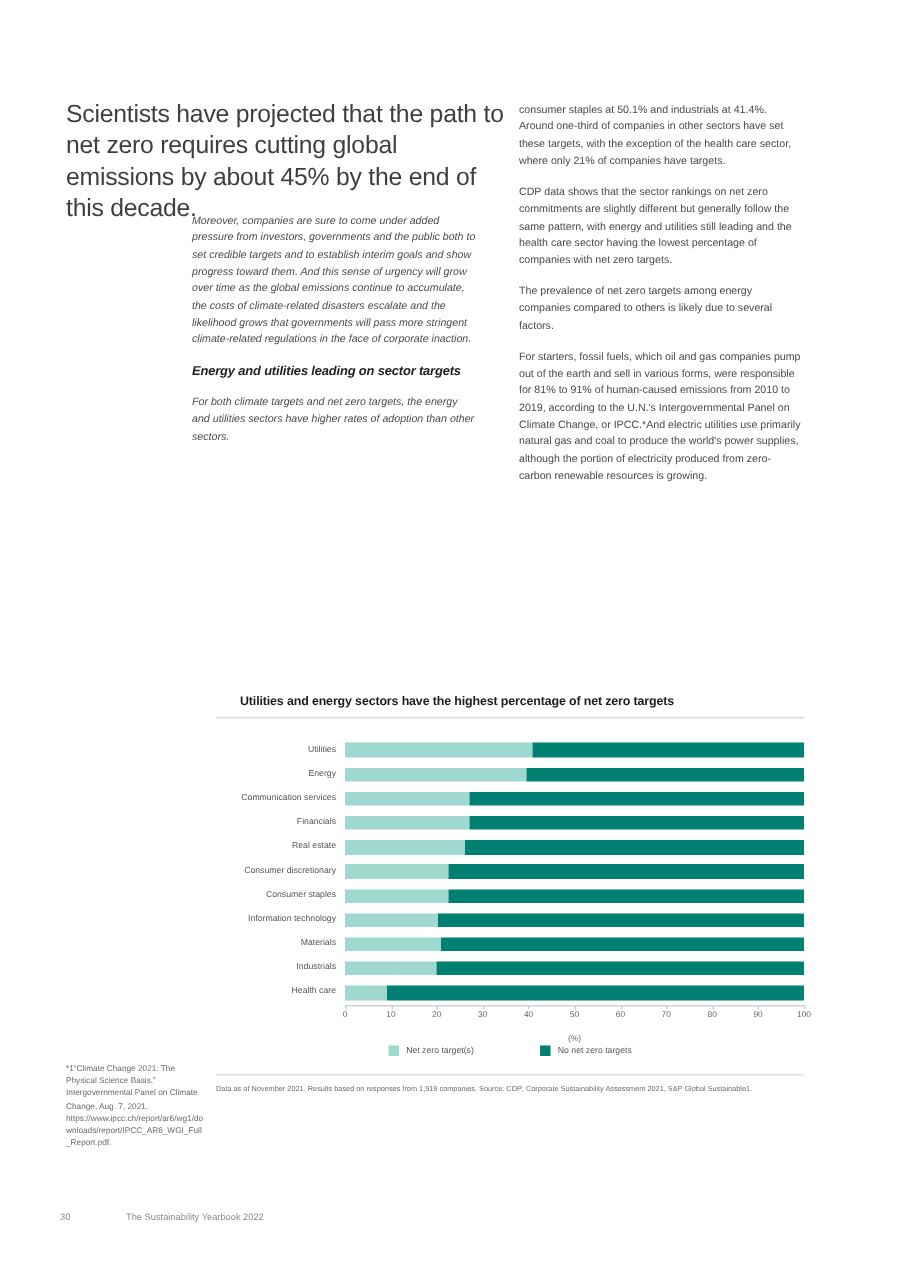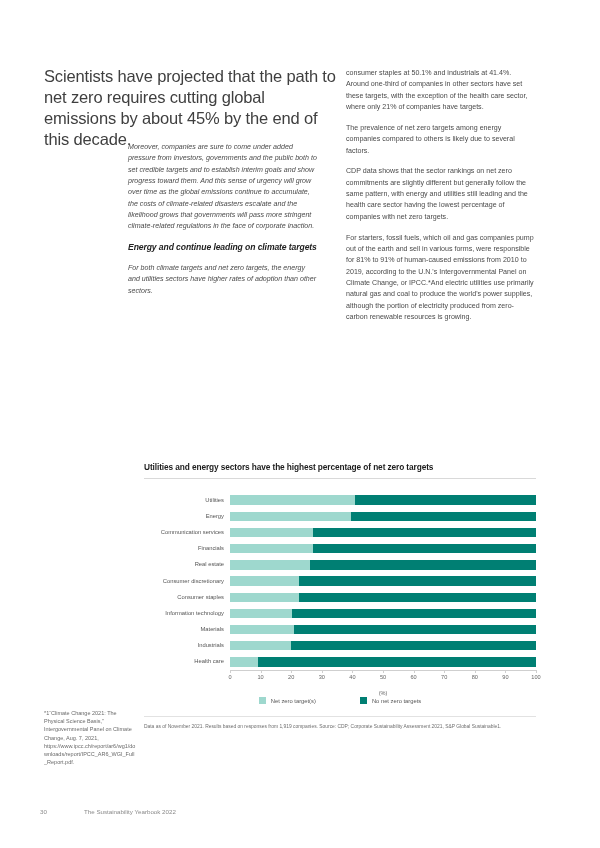--- a/index.html
+++ b/index.html
@@ -26,20 +26,21 @@
   .subhead{
     font-size:8.6px;line-height:11.6px;font-weight:700;color:#222;
     margin:3px 0 9px 0;letter-spacing:-0.1px;
   }
 
   
   .chart-wrap{position:absolute;left:144px;top:462px;width:392px;}
   .chart-title{
     font-size:8.3px;font-weight:700;color:#1d1d1d;letter-spacing:-0.1px;
     padding-bottom:6px;
+    margin-left:16px;
   }
   .chart-rule{height:1px;background:#d9d9d9;width:100%;}
 
   .plot{position:relative;margin-top:13px;height:178px;}
   .rows{position:relative;}
   .row{height:16.2px;display:flex;align-items:center;}
   .cat{
     width:80px;text-align:right;padding-right:6px;
     font-size:5.8px;color:#555;line-height:7px;white-space:nowrap;
   }
@@ -89,28 +90,28 @@
 </style>
 </head>
 <body>
 
 <div class="page">
 
   <div class="headline">Scientists have projected that the path to net zero requires cutting global emissions by about 45% by the end of this decade.</div>
 
   <div class="col col-mid">
     <p>Moreover, companies are sure to come under added pressure from investors, governments and the public both to set credible targets and to establish interim goals and show progress toward them. And this sense of urgency will grow over time as the global emissions continue to accumulate, the costs of climate-related disasters escalate and the likelihood grows that governments will pass more stringent climate-related regulations in the face of corporate inaction.</p>
-    <div class="subhead">Energy and continue leading on climate targets</div>
+    <div class="subhead">Energy and utilities leading on sector targets</div>
     <p>For both climate targets and net zero targets, the energy and utilities sectors have higher rates of adoption than other sectors.</p>
   </div>
 
   <div class="col col-right">
     <p>consumer staples at 50.1% and industrials at 41.4%. Around one-third of companies in other sectors have set these targets, with the exception of the health care sector, where only 21% of companies have targets.</p>
+    <p>CDP data shows that the sector rankings on net zero commitments are slightly different but generally follow the same pattern, with energy and utilities still leading and the health care sector having the lowest percentage of companies with net zero targets.</p>
     <p>The prevalence of net zero targets among energy companies compared to others is likely due to several factors.</p>
-    <p>CDP data shows that the sector rankings on net zero commitments are slightly different but generally follow the same pattern, with energy and utilities still leading and the health care sector having the lowest percentage of companies with net zero targets.</p>
     <p>For starters, fossil fuels, which oil and gas companies pump out of the earth and sell in various forms, were responsible for 81% to 91% of human-caused emissions from 2010 to 2019, according to the U.N.'s Intergovernmental Panel on Climate Change, or IPCC.*And electric utilities use primarily natural gas and coal to produce the world's power supplies, although the portion of electricity produced from zero-carbon renewable resources is growing.</p>
   </div>
 
   <div class="chart-wrap">
     <div class="chart-title">Utilities and energy sectors have the highest percentage of net zero targets</div>
     <div class="chart-rule"></div>
 
     <div class="plot">
       <div class="rows" id="chart-rows">
           <div class="row">

